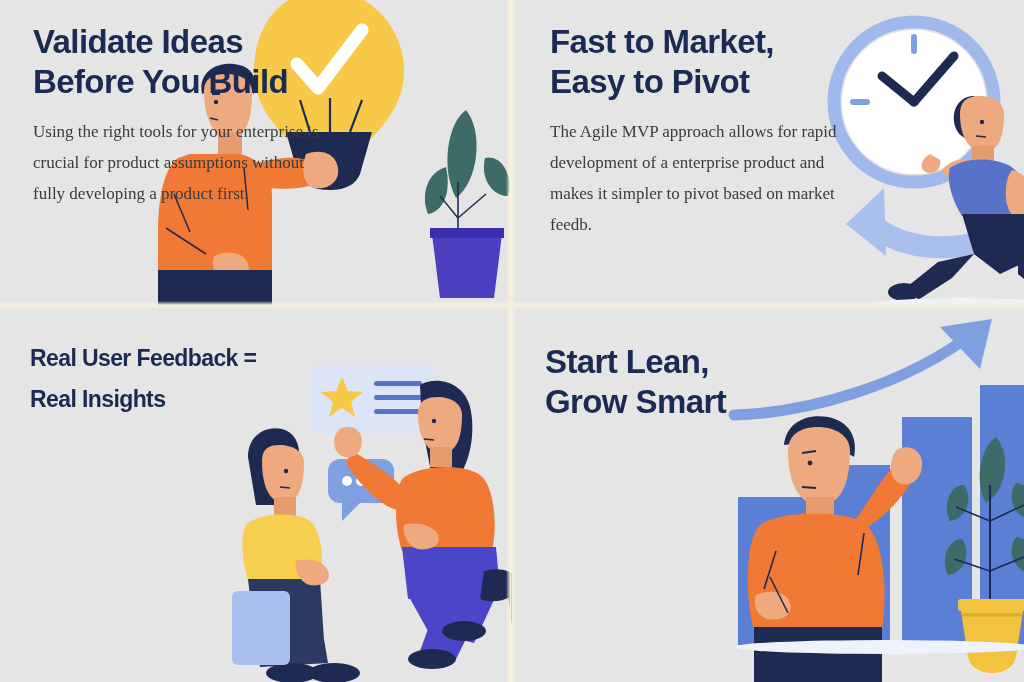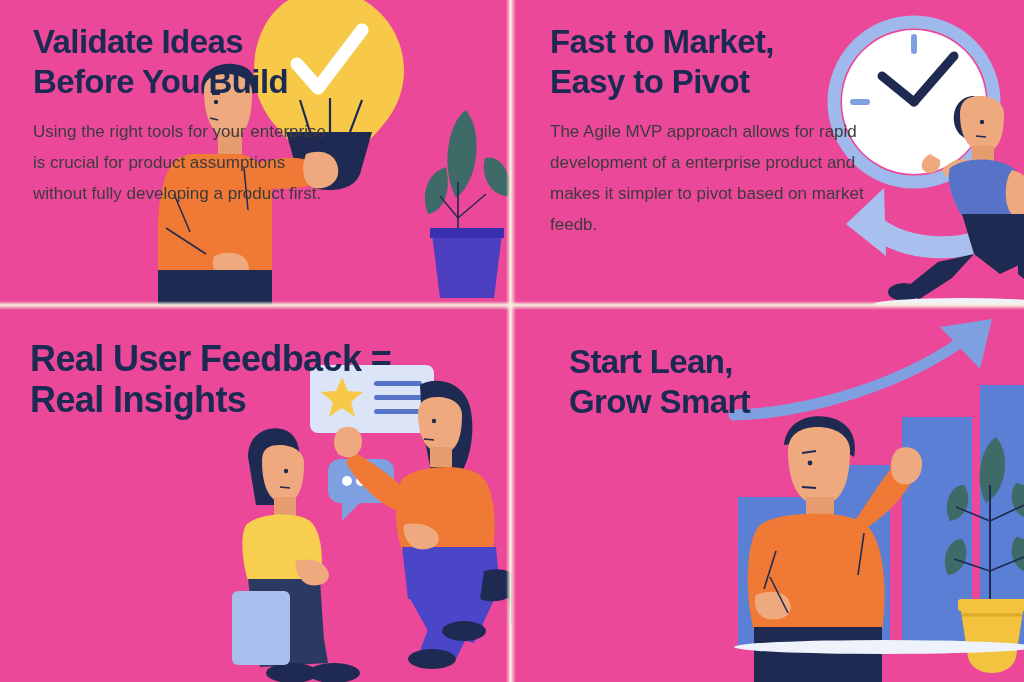--- a/index.html
+++ b/index.html
@@ -20,21 +20,21 @@
   .grid {
     position: absolute;
     inset: 0;
     display: grid;
     grid-template-columns: 512px 512px;
     grid-template-rows: 305px 377px;
   }
   .panel {
     position: relative;
     overflow: hidden;
-    background: #ec4899;
+    background: #e5e5e5;
   }
 
   
   .divider-h {
     position: absolute;
     left: 0; top: 301px;
     width: 1024px; height: 9px;
     background: linear-gradient(to bottom, rgba(246,241,226,0) 0%, #f6f0dd 45%, rgba(246,241,226,0) 100%);
     z-index: 40;
     pointer-events: none;
@@ -61,28 +61,29 @@
     letter-spacing: -0.6px;
     margin: 0 0 14px 0;
     white-space: pre-line;
   }
   .body-text {
     color: #3b3b3d;
     font-size: 17px;
     line-height: 31px;
     margin: 0;
     white-space: pre-line;
+    font-family: Liberation Serif, serif;
   }
 
   .p1 .text-col { left: 33px; top: 22px; width: 300px; }
   .p2 .text-col { left: 38px; top: 22px; width: 320px; }
   .p3 .text-col { left: 30px; top: 33px; width: 430px; }
-  .p4 .text-col { left: 33px; top: 37px; width: 280px; margin-left: 24px; }
-
-  .p3 .headline { font-size: 36px; line-height: 41px; }
+  .p4 .text-col { left: 33px; top: 37px; width: 280px; }
+
+  .p3 .headline { font-size: 23px; line-height: 41px; }
 
   
   .art { position: absolute; z-index: 10; }
   svg { display: block; overflow: visible; }
 </style>
 </head>
 <body>
 
 <div id="page">
   <div class="grid">

